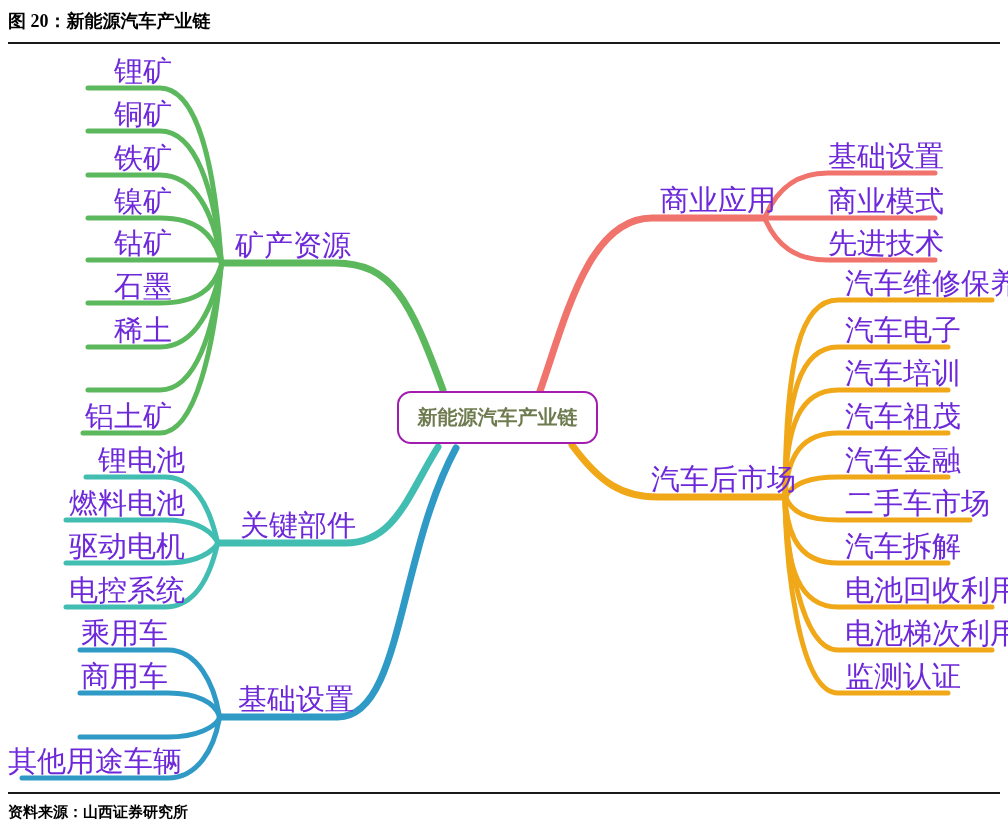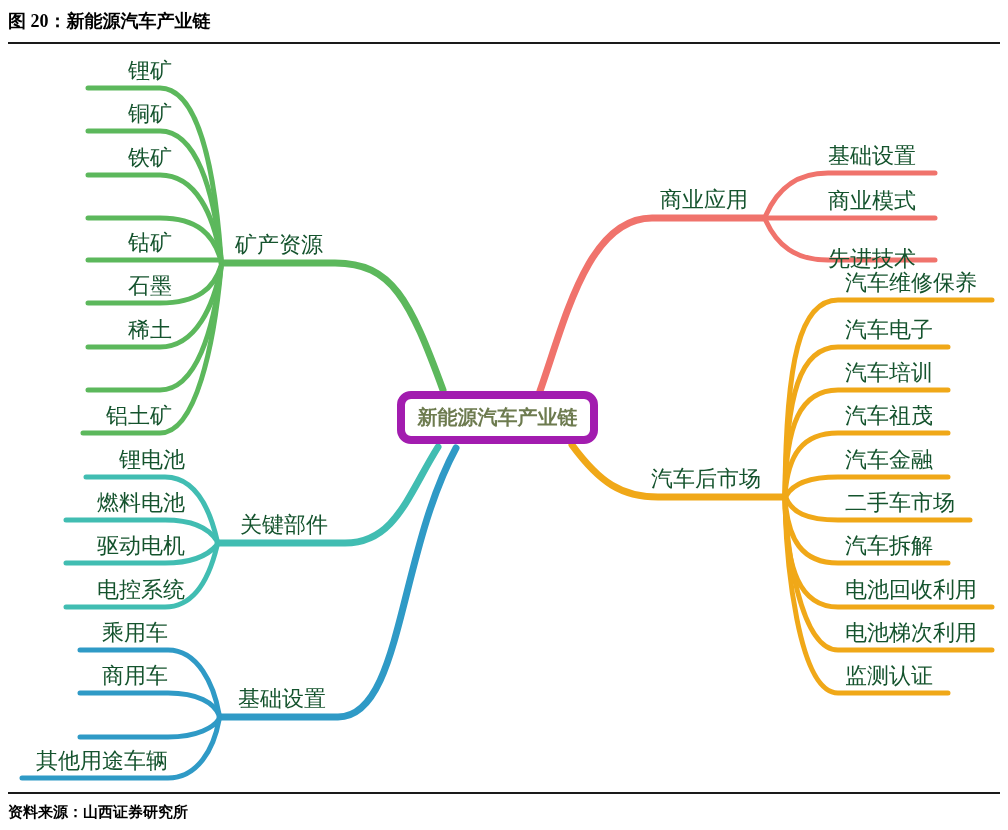--- a/index.html
+++ b/index.html
@@ -6,24 +6,24 @@
   #page{position:relative;width:1008px;height:830px;background:#fff;overflow:hidden;
         font-family:"Liberation Sans",sans-serif;}
   .fig-title{position:absolute;left:8px;top:9px;font-family:"Liberation Serif",serif;
         font-weight:bold;font-size:18px;color:#000;}
   .rule{position:absolute;left:8px;right:8px;height:2px;background:#1a1a1a;}
   .rule-top{top:42px;}
   .rule-bottom{top:792px;}
   .fig-source{position:absolute;left:8px;top:803px;font-family:"Liberation Serif",serif;
         font-weight:bold;font-size:15px;color:#000;}
   svg.map{position:absolute;left:0;top:0;}
-  .lbl{position:absolute;font-size:22px;line-height:26px;color:#14532d;white-space:nowrap;}
+  .lbl{position:absolute;font-size:29px;line-height:26px;color:#6d28d9;white-space:nowrap;}
   .lbl.r{text-align:right;width:160px;}
   .root-node{position:absolute;left:397px;top:391px;width:201px;height:53px;
-        box-sizing:border-box;border:8px solid #a21caf;border-radius:14px;background:#fff;
+        box-sizing:border-box;border:2px solid #a21caf;border-radius:14px;background:#fff;
         display:flex;align-items:center;justify-content:center;
         font-weight:bold;font-size:20px;color:#6d7b4f;}
 </style>
 </head>
 <body>
 
 <div id="page">
 
   <div class="fig-title">图 20：新能源汽车产业链</div>
   <div class="rule rule-top"></div>
@@ -83,37 +83,38 @@
 
   <div class="lbl" style="left:235px;top:232px">矿产资源</div>
   <div class="lbl" style="left:240px;top:512px">关键部件</div>
   <div class="lbl" style="left:238px;top:686px">基础设置</div>
   <div class="lbl" style="left:660px;top:187px">商业应用</div>
   <div class="lbl" style="left:651px;top:466px">汽车后市场</div>
 
   <div class="lbl r" style="left:12px;top:58px">锂矿</div>
   <div class="lbl r" style="left:12px;top:101px">铜矿</div>
   <div class="lbl r" style="left:12px;top:145px">铁矿</div>
+  <div class="lbl r" style="left:12px;top:188px">镍矿</div>
   <div class="lbl r" style="left:12px;top:230px">钴矿</div>
   <div class="lbl r" style="left:12px;top:273px">石墨</div>
   <div class="lbl r" style="left:12px;top:317px">稀土</div>
   <div class="lbl r" style="left:12px;top:403px">铝土矿</div>
 
   <div class="lbl r" style="left:25px;top:447px">锂电池</div>
   <div class="lbl r" style="left:25px;top:490px">燃料电池</div>
   <div class="lbl r" style="left:25px;top:533px">驱动电机</div>
   <div class="lbl r" style="left:25px;top:577px">电控系统</div>
 
   <div class="lbl r" style="left:8px;top:620px">乘用车</div>
   <div class="lbl r" style="left:8px;top:663px">商用车</div>
   <div class="lbl r" style="left:8px;top:748px">其他用途车辆</div>
 
   <div class="lbl" style="left:828px;top:143px">基础设置</div>
   <div class="lbl" style="left:828px;top:188px">商业模式</div>
-  <div class="lbl" style="left:828px;top:246px">先进技术</div>
+  <div class="lbl" style="left:828px;top:230px">先进技术</div>
 
   <div class="lbl" style="left:845px;top:270px">汽车维修保养</div>
   <div class="lbl" style="left:845px;top:317px">汽车电子</div>
   <div class="lbl" style="left:845px;top:360px">汽车培训</div>
   <div class="lbl" style="left:845px;top:403px">汽车祖茂</div>
   <div class="lbl" style="left:845px;top:447px">汽车金融</div>
   <div class="lbl" style="left:845px;top:490px">二手车市场</div>
   <div class="lbl" style="left:845px;top:533px">汽车拆解</div>
   <div class="lbl" style="left:845px;top:577px">电池回收利用</div>
   <div class="lbl" style="left:845px;top:620px">电池梯次利用</div>

